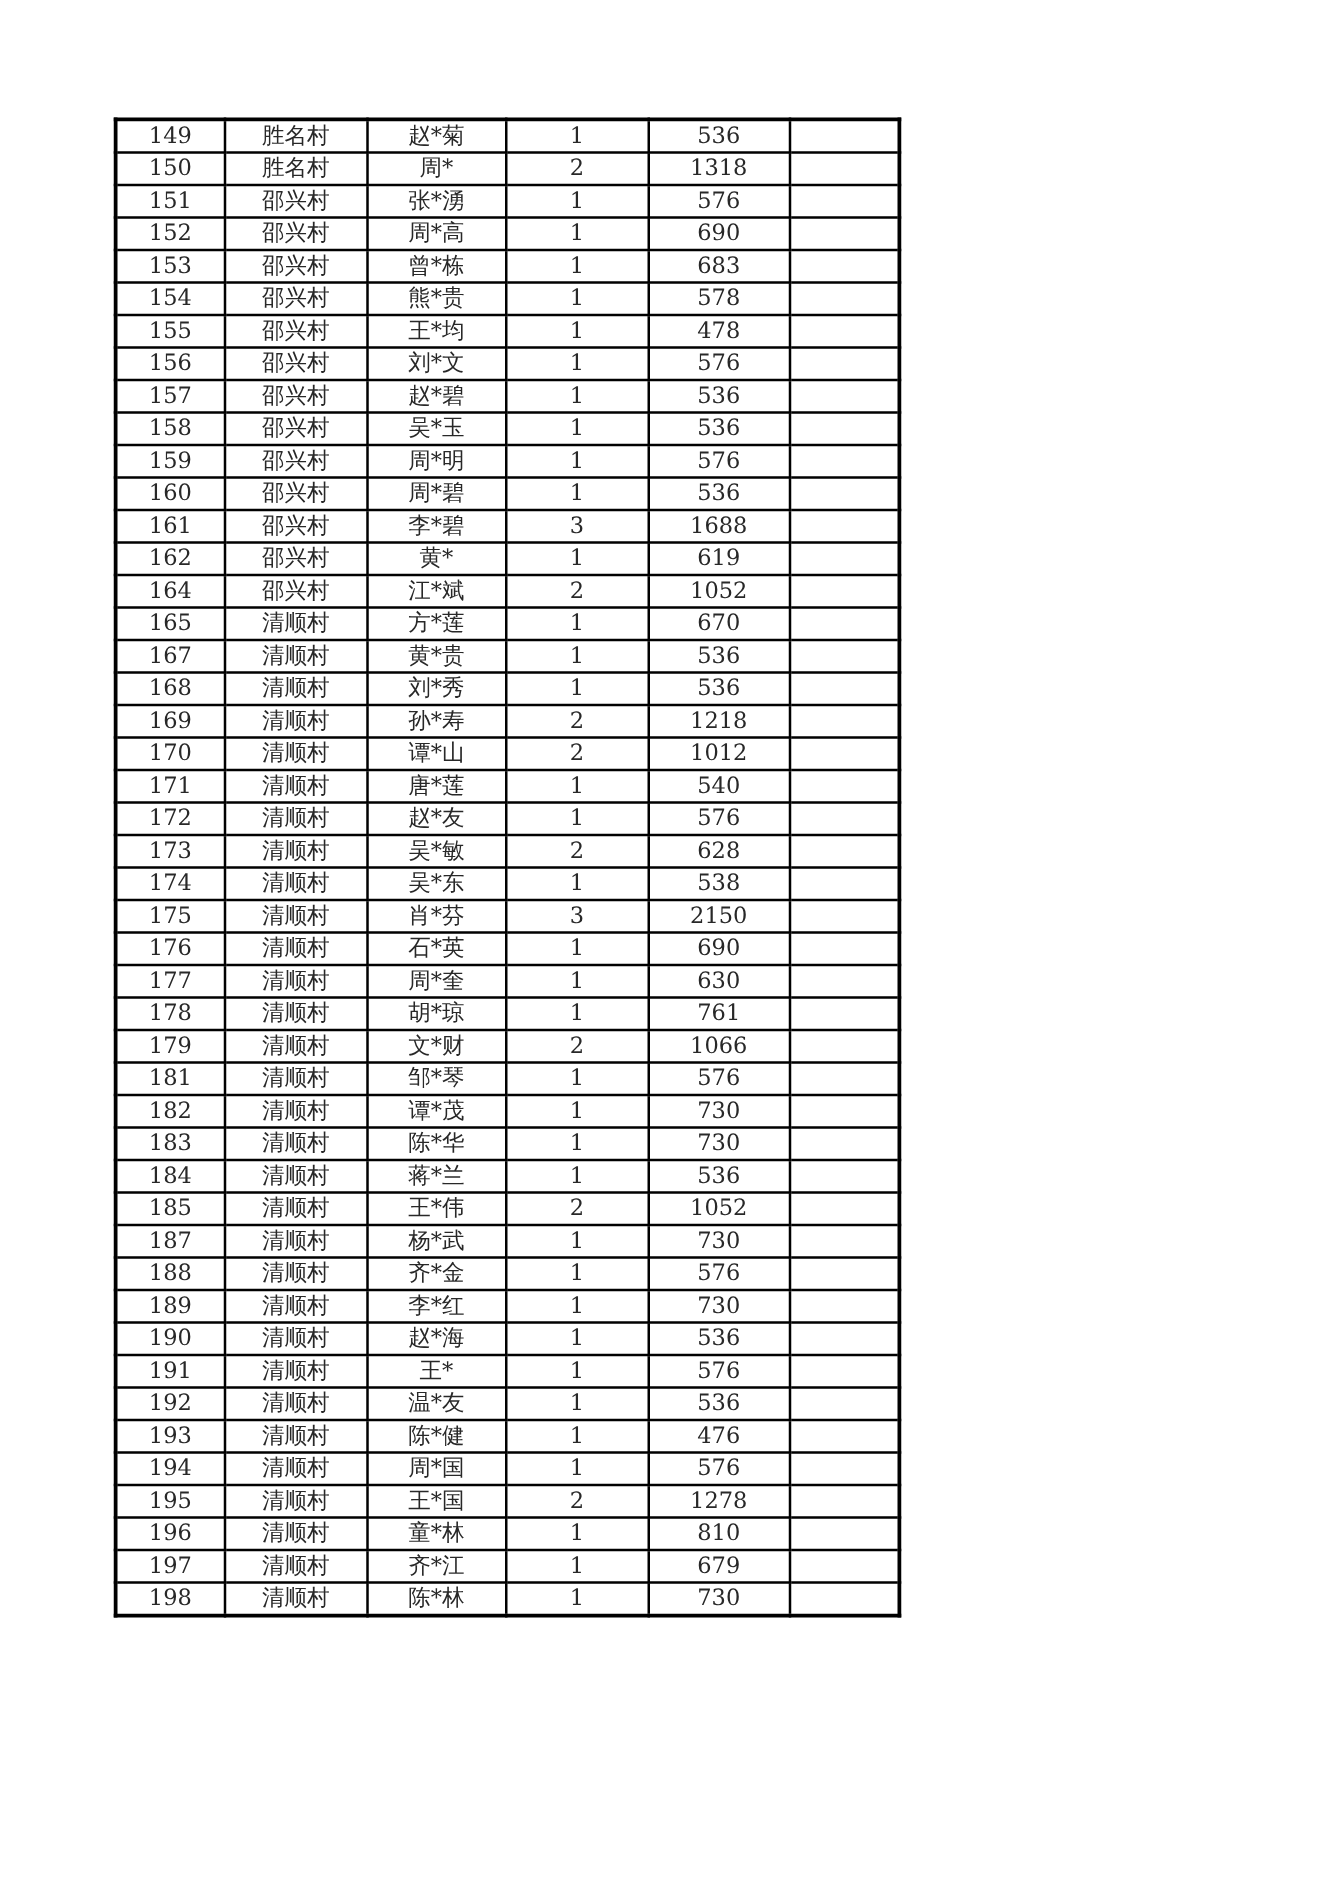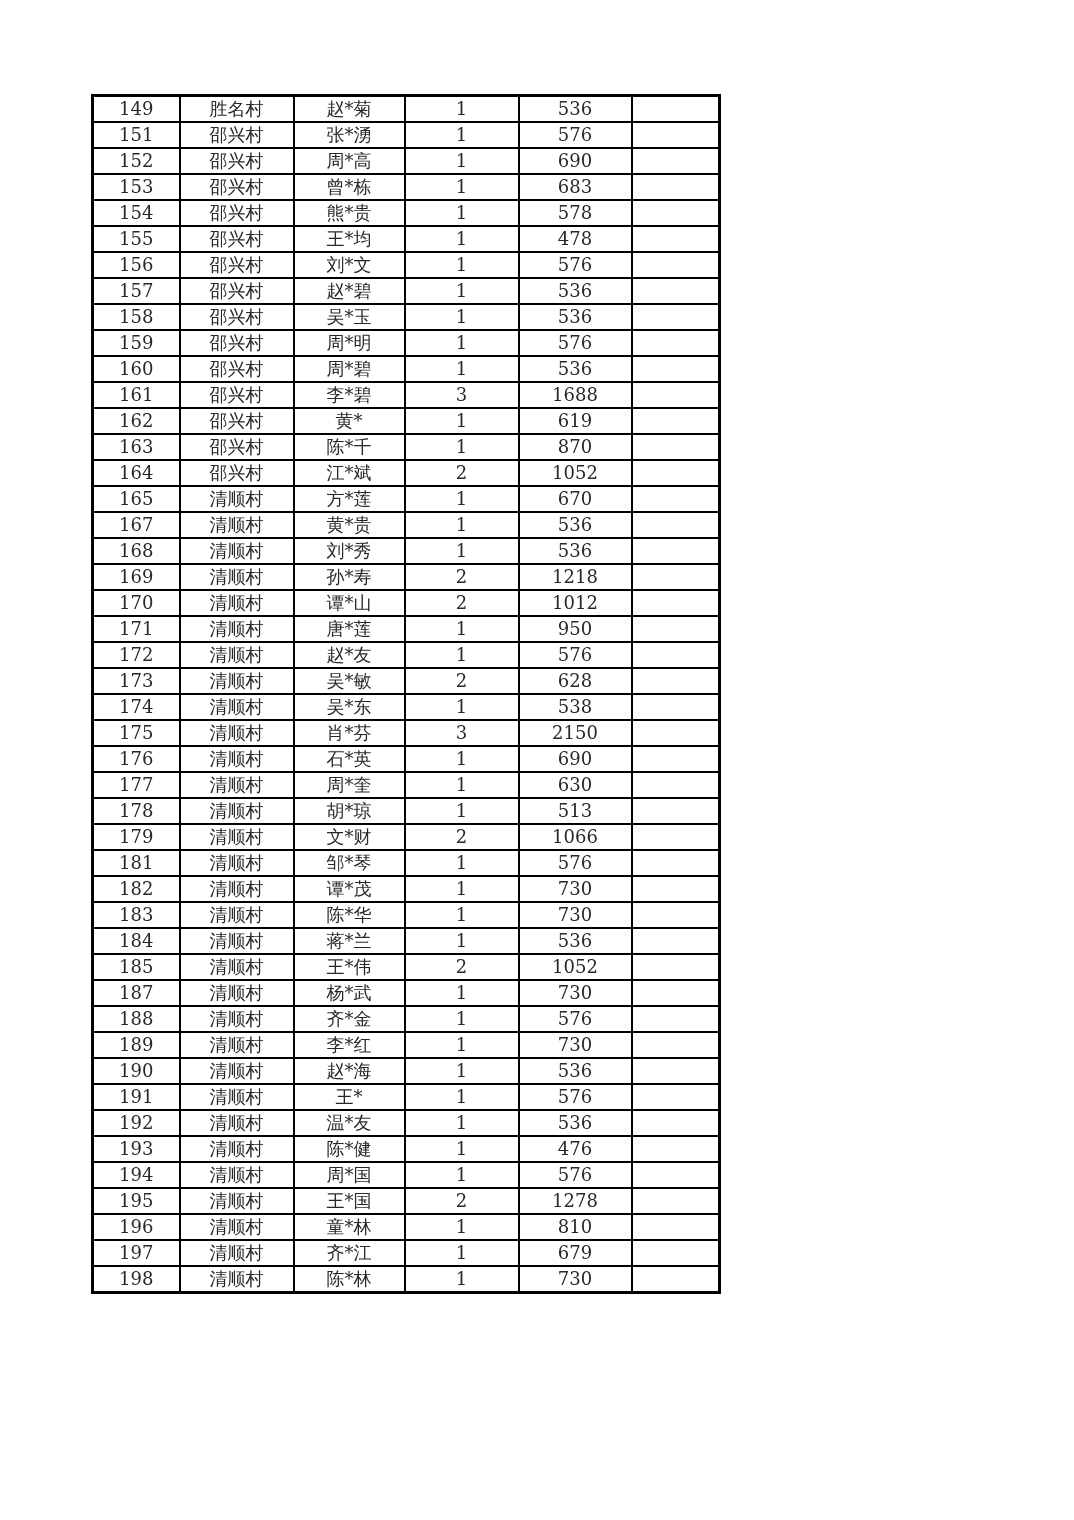--- a/index.html
+++ b/index.html
@@ -52,20 +52,28 @@
     <tbody>
         <tr>
           <td>149</td>
           <td>胜名村</td>
           <td>赵*菊</td>
           <td>1</td>
           <td>536</td>
           <td></td>
         </tr>
         <tr>
+          <td>150</td>
+          <td>胜名村</td>
+          <td>周*</td>
+          <td>2</td>
+          <td>1318</td>
+          <td></td>
+        </tr>
+        <tr>
           <td>151</td>
           <td>邵兴村</td>
           <td>张*湧</td>
           <td>1</td>
           <td>576</td>
           <td></td>
         </tr>
         <tr>
           <td>152</td>
           <td>邵兴村</td>
@@ -148,28 +156,20 @@
         </tr>
         <tr>
           <td>162</td>
           <td>邵兴村</td>
           <td>黄*</td>
           <td>1</td>
           <td>619</td>
           <td></td>
         </tr>
         <tr>
-          <td>163</td>
-          <td>邵兴村</td>
-          <td>陈*千</td>
-          <td>1</td>
-          <td>870</td>
-          <td></td>
-        </tr>
-        <tr>
           <td>164</td>
           <td>邵兴村</td>
           <td>江*斌</td>
           <td>2</td>
           <td>1052</td>
           <td></td>
         </tr>
         <tr>
           <td>165</td>
           <td>清顺村</td>
@@ -208,21 +208,21 @@
           <td>谭*山</td>
           <td>2</td>
           <td>1012</td>
           <td></td>
         </tr>
         <tr>
           <td>171</td>
           <td>清顺村</td>
           <td>唐*莲</td>
           <td>1</td>
-          <td>950</td>
+          <td>540</td>
           <td></td>
         </tr>
         <tr>
           <td>172</td>
           <td>清顺村</td>
           <td>赵*友</td>
           <td>1</td>
           <td>576</td>
           <td></td>
         </tr>
@@ -264,21 +264,21 @@
           <td>周*奎</td>
           <td>1</td>
           <td>630</td>
           <td></td>
         </tr>
         <tr>
           <td>178</td>
           <td>清顺村</td>
           <td>胡*琼</td>
           <td>1</td>
-          <td>513</td>
+          <td>761</td>
           <td></td>
         </tr>
         <tr>
           <td>179</td>
           <td>清顺村</td>
           <td>文*财</td>
           <td>2</td>
           <td>1066</td>
           <td></td>
         </tr>

